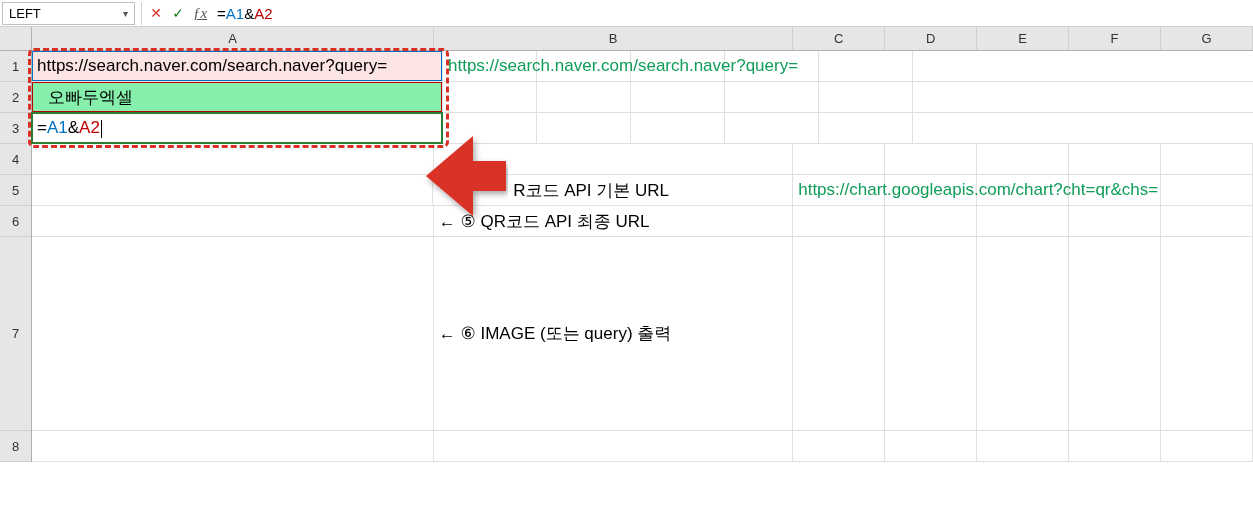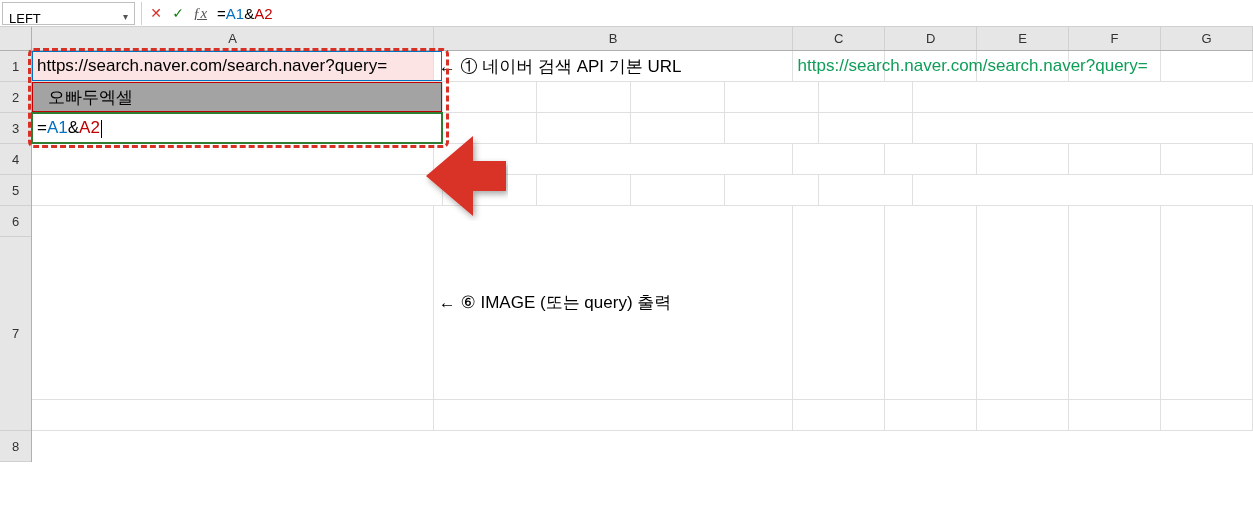--- a/index.html
+++ b/index.html
@@ -18,22 +18,22 @@
   align-items: center;
   height: 27px;
   border-bottom: 1px solid #d0d0d0;
   background: #ffffff;
 }
 .name-box {
   width: 133px;
   height: 23px;
   border: 1px solid #c0c0c0;
   display: flex;
-  align-items: flex-start;
-  padding: 8px 6px;
+  align-items: center;
+  padding: 0 6px;
   font-size: 13px;
   background: #ffffff;
   margin: 2px 0 2px 2px;
 }
 .name-box .nb-text { flex: 1; }
 .name-box .nb-arrow {
   font-size: 10px;
   color: #555;
   cursor: pointer;
 }
@@ -114,21 +114,21 @@
   display: flex;
   align-items: center;
   overflow: hidden;
   white-space: nowrap;
   position: relative;
 }
 .gcell.overflow-visible { overflow: visible; z-index: 1; }
 .gcell .overflow-span { position: absolute; left: 5px; white-space: nowrap; }
 
 .a1-fill { background: #fce4e4; }
-.a2-fill { background: #a3a3a3; padding-left: 16px; }
+.a2-fill { background: #86efac; padding-left: 16px; }
 .a3-fill { background: #ffffff; }
 
 .ref-border-blue {
   position: absolute;
   border: 1px solid #0070c0;
   pointer-events: none;
   z-index: 5;
 }
 .ref-border-red {
   position: absolute;
@@ -245,23 +245,20 @@
         <span>8</span>
       </div>
   </div>
 
   <div class="grid">
 
     <div class="grow" style="height:31px">
       <div class="gcell a1-fill" style="width:411px">
           <span>https://search.naver.com/search.naver?query=</span>
         </div>
-      <div class="gcell" style="width:367px">
-          <span>← ① 네이버 검색 API 기본 URL</span>
-        </div>
       <div class="gcell overflow-visible" style="width:94px">
           <span class="overflow-span link-green">https://search.naver.com/search.naver?query=</span>
         </div>
       <div class="gcell" style="width:94px"></div>
       <div class="gcell" style="width:94px"></div>
       <div class="gcell" style="width:94px"></div>
       <div class="gcell" style="width:94px"></div>
     </div>
 
     <div class="grow" style="height:31px">
@@ -289,23 +286,39 @@
     <div class="grow" style="height:31px">
       <div class="gcell" style="width:411px"></div>
       <div class="gcell" style="width:367px"></div>
       <div class="gcell" style="width:94px"></div>
       <div class="gcell" style="width:94px"></div>
       <div class="gcell" style="width:94px"></div>
       <div class="gcell" style="width:94px"></div>
       <div class="gcell" style="width:94px"></div>
     </div>
 
-
-    <div class="grow" style="height:31px">
-      <div class="gcell" style="width:411px"></div>
+    <div class="grow" style="height:31px">
+      <div class="gcell" style="width:411px"></div>
+      <div class="gcell" style="width:367px;padding-left:80px">
+          <span>R코드 API 기본 URL</span>
+        </div>
+      <div class="gcell overflow-visible" style="width:94px">
+          <span class="overflow-span link-green">https://chart.googleapis.com/chart?cht=qr&amp;chs=</span>
+        </div>
+      <div class="gcell" style="width:94px"></div>
+      <div class="gcell" style="width:94px"></div>
+      <div class="gcell" style="width:94px"></div>
+      <div class="gcell" style="width:94px"></div>
+    </div>
+
+    <div class="grow" style="height:31px">
+      <div class="gcell" style="width:411px"></div>
+      <div class="gcell" style="width:367px">
+          <span>← ⑤ QR코드 API 최종 URL</span>
+        </div>
       <div class="gcell" style="width:94px"></div>
       <div class="gcell" style="width:94px"></div>
       <div class="gcell" style="width:94px"></div>
       <div class="gcell" style="width:94px"></div>
       <div class="gcell" style="width:94px"></div>
     </div>
 
     <div class="grow" style="height:194px">
       <div class="gcell" style="width:411px"></div>
       <div class="gcell" style="width:367px">

